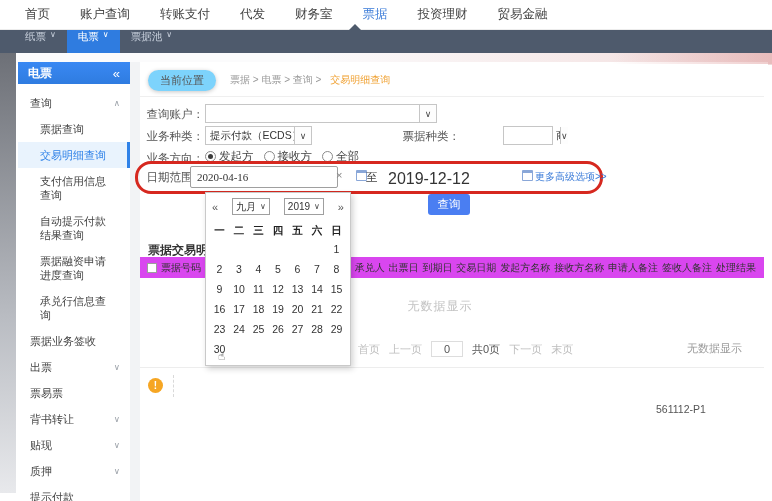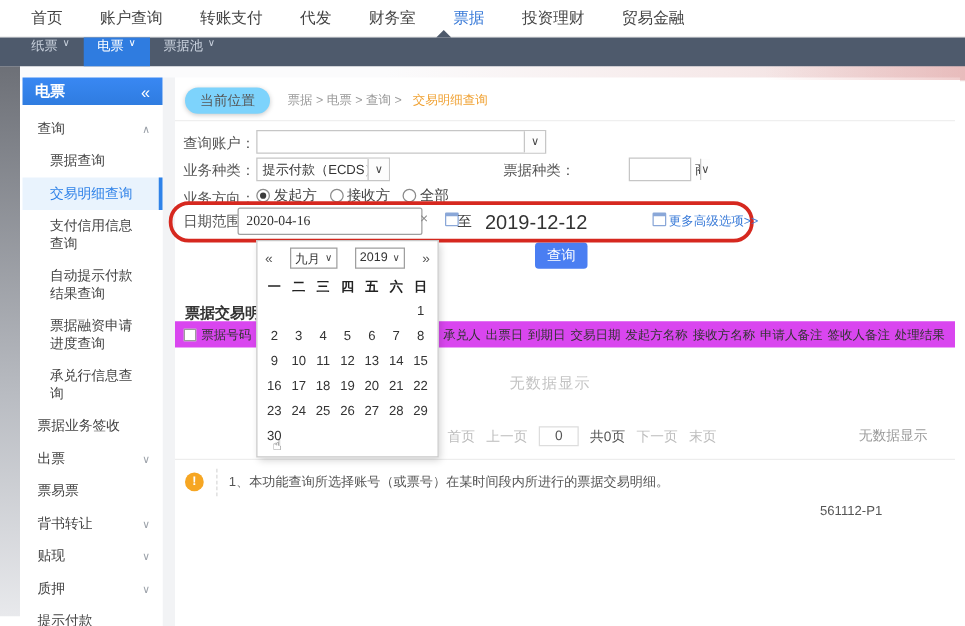--- a/index.html
+++ b/index.html
@@ -417,18 +417,17 @@
         <span class="lnk">下一页</span>
         <span class="lnk">末页</span>
       </span>
       <span class="right">无数据显示</span>
     </div>
 
     <div class="note-divider"></div>
     <div class="note-row">
       <span class="note-icon">!</span>
       <span class="note-sep"></span>
-      <span class="note-text">1、本功能查询所选择账号（或票号）在某时间段内所进行的票据交易明细。</span>
     </div>
     <div class="footer-code">561112-P1</div>
 
   </div>
 </div>
 
 </body></html>

